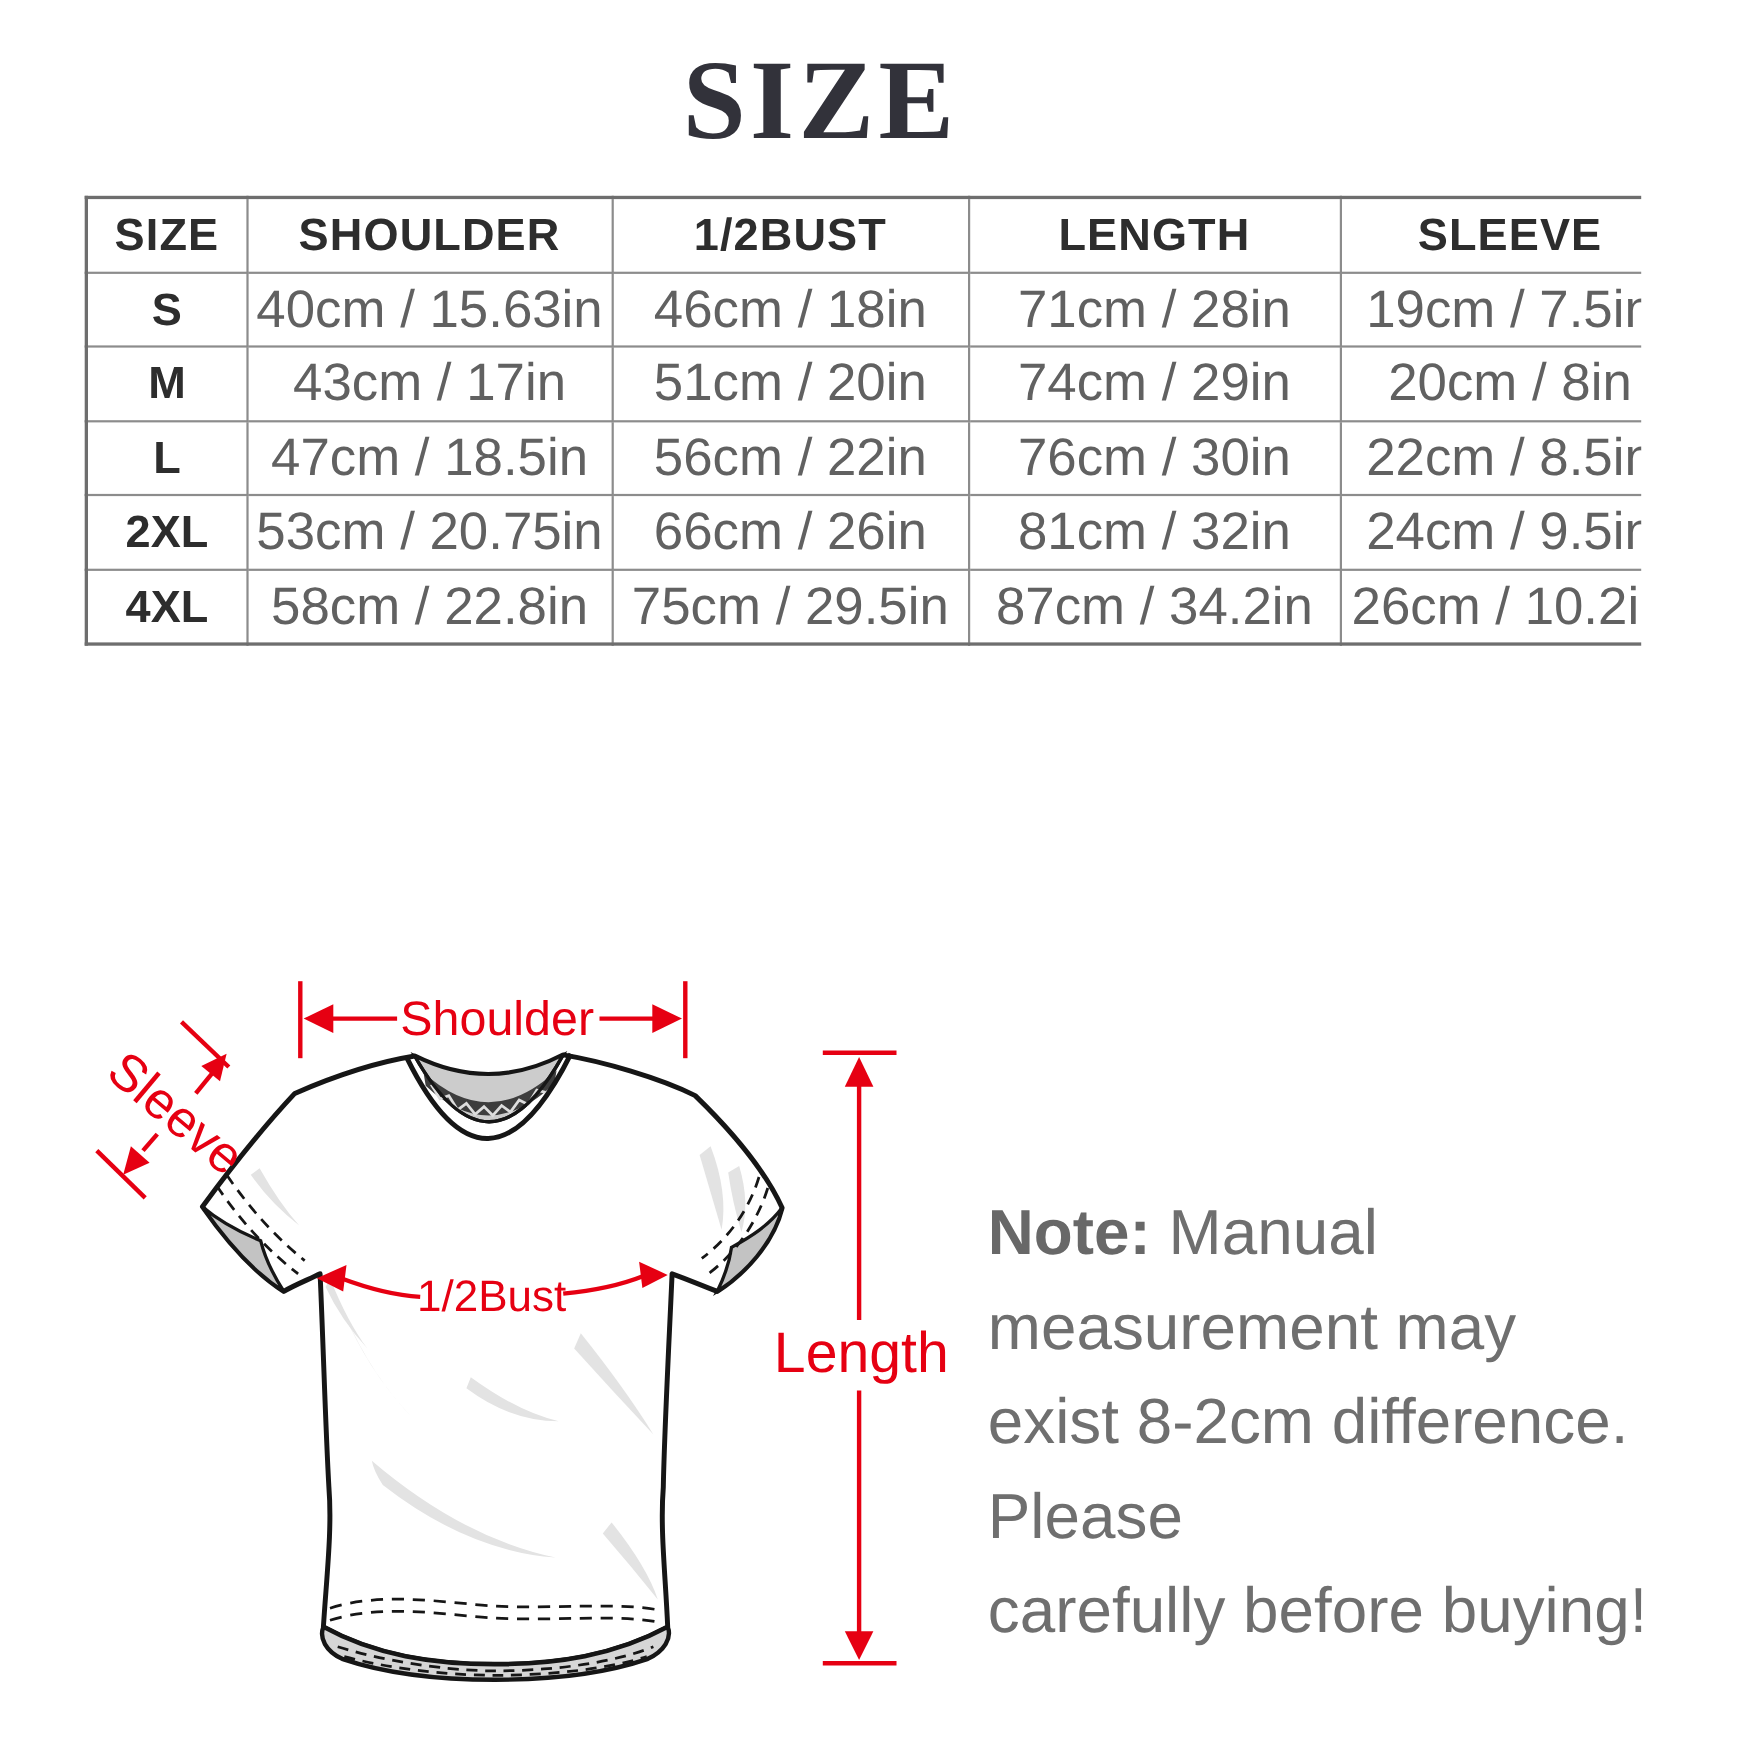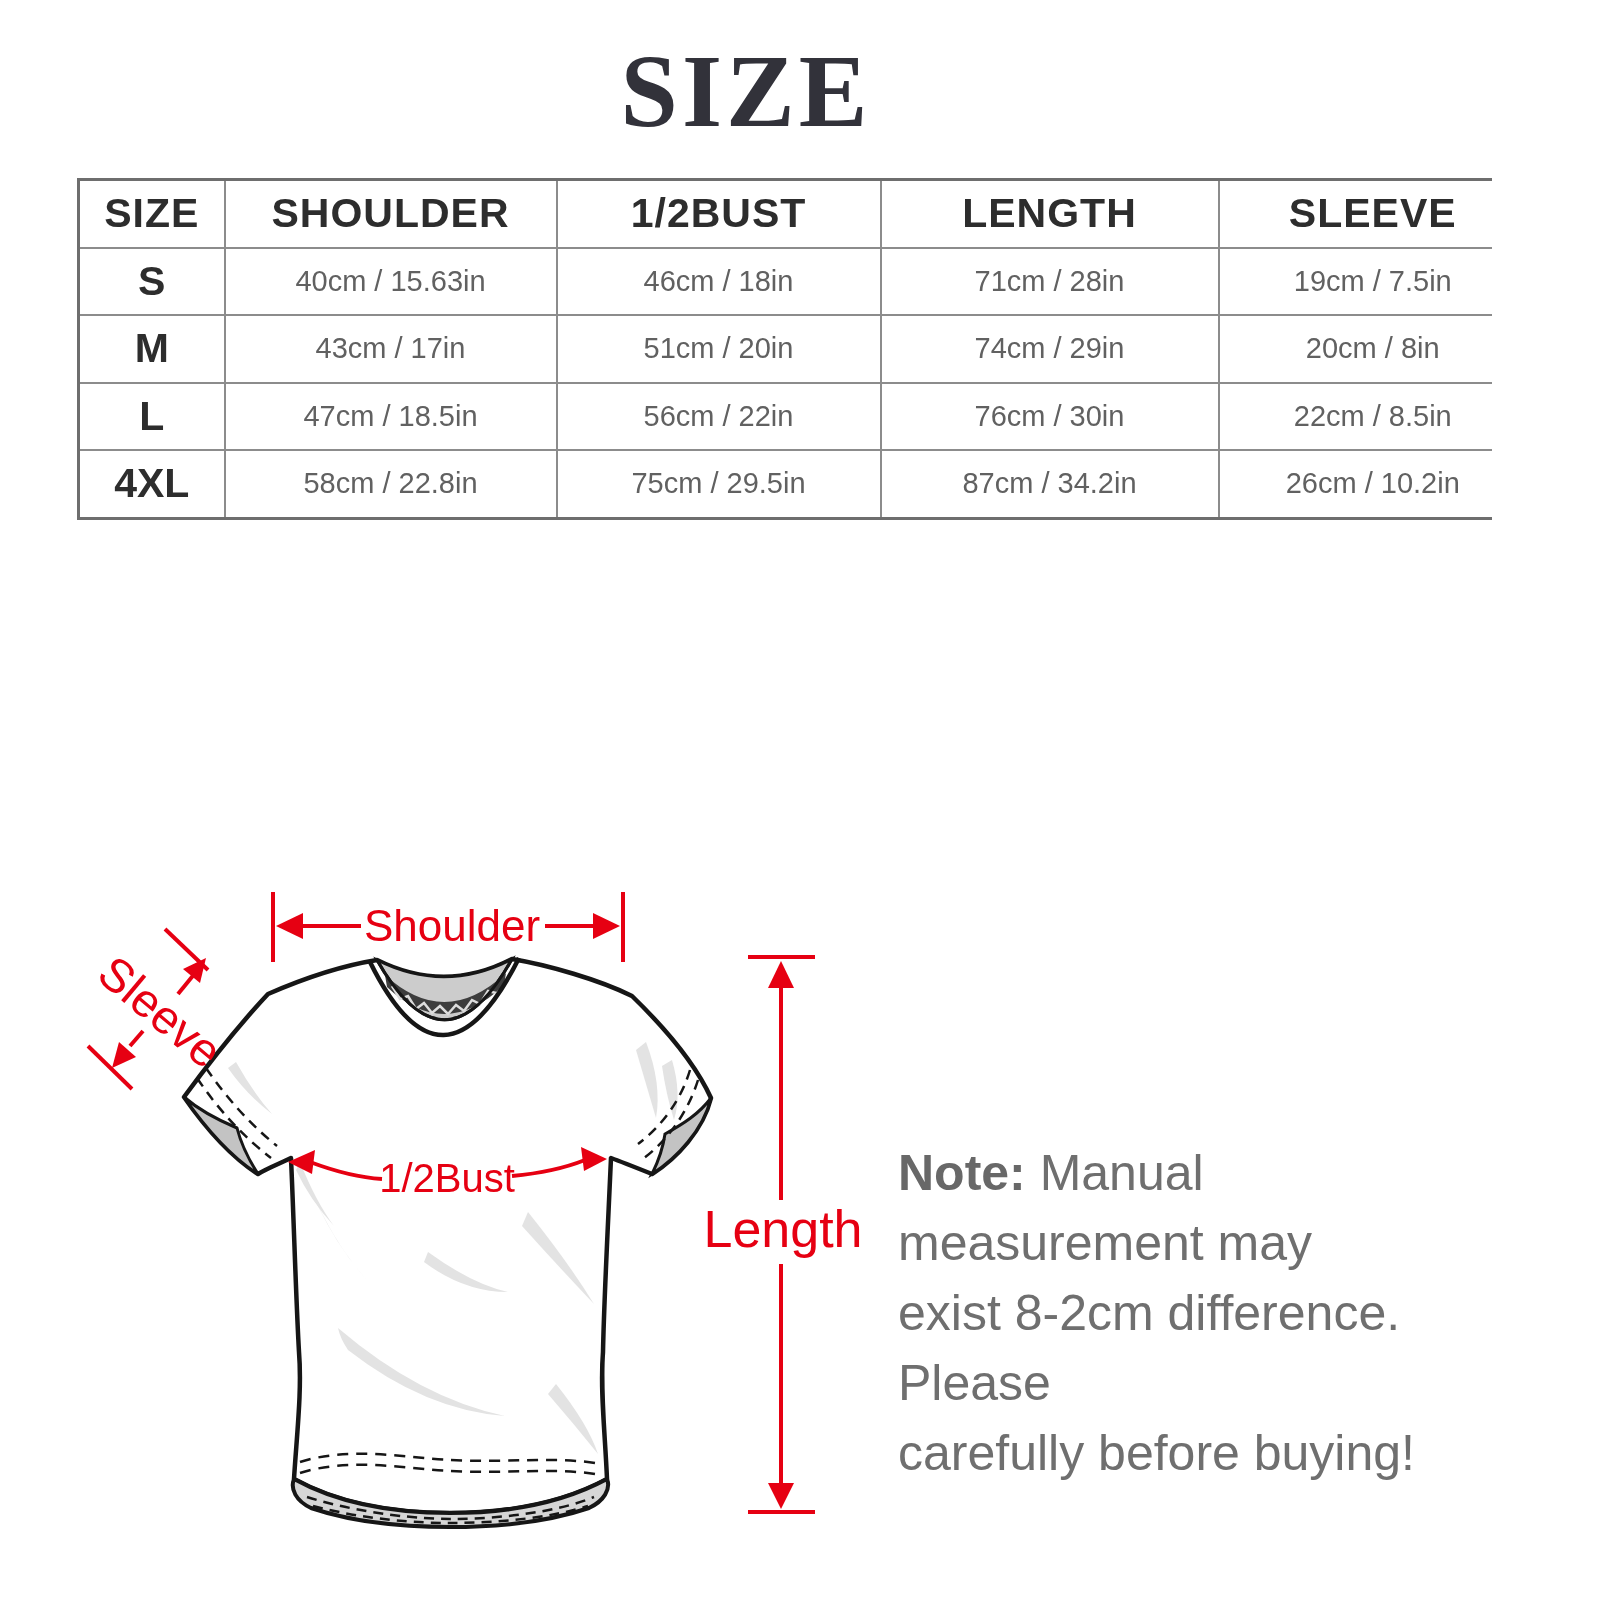--- a/index.html
+++ b/index.html
@@ -8,27 +8,27 @@
   .title{position:absolute;top:40px;left:0;width:100%;text-align:center;
          font-family:"Liberation Serif",serif;font-weight:bold;font-size:103px;
          color:#32323a;letter-spacing:4px;line-height:1.0;}
   table.size-table{position:absolute;left:77px;top:178px;width:1449px;
          border-collapse:collapse;table-layout:fixed;
          border:3px solid #6e6e6e;}
   .size-table th,.size-table td{border:2px solid #8c8c8c;height:65.5px;text-align:center;
          vertical-align:middle;padding:0;white-space:nowrap;}
   .size-table thead th{font-size:41px;font-weight:bold;color:#2d2d2d;letter-spacing:1px;}
   .size-table tbody th{font-size:41px;font-weight:bold;color:#2d2d2d;}
-  .size-table td{font-size:29px;font-weight:normal;color:#616161;}
+  .size-table td{font-size:48px;font-weight:normal;color:#616161;}
   #diagram{position:absolute;left:60px;top:860px;width:880px;height:720px;}
   .red-stroke{stroke:var(--accent,#e60012);fill:none;}
   .red-fill{fill:var(--accent,#e60012);}
   .red-text{fill:var(--accent,#e60012);font-family:"Liberation Sans",sans-serif;}
-  .note{position:absolute;left:898px;top:1138px;width:600px;
-        font-size:50px;line-height:70px;color:#6f6f6f;}
+  .note{position:absolute;left:898px;top:1078px;width:600px;
+        font-size:58px;line-height:86px;color:#6f6f6f;}
   .note b{font-weight:bold;color:#686868;}
 </style>
 </head>
 <body>
 
 <div id="canvas">
 
   <div class="title">SIZE</div>
 
   <table class="size-table">
@@ -62,20 +62,27 @@
         <td>51cm / 20in</td>
         <td>74cm / 29in</td>
         <td>20cm / 8in</td>
       </tr>
       <tr>
         <th>L</th>
         <td>47cm / 18.5in</td>
         <td>56cm / 22in</td>
         <td>76cm / 30in</td>
         <td>22cm / 8.5in</td>
+      </tr>
+      <tr>
+        <th>2XL</th>
+        <td>53cm / 20.75in</td>
+        <td>66cm / 26in</td>
+        <td>81cm / 32in</td>
+        <td>24cm / 9.5in</td>
       </tr>
       <tr>
         <th>4XL</th>
         <td>58cm / 22.8in</td>
         <td>75cm / 29.5in</td>
         <td>87cm / 34.2in</td>
         <td>26cm / 10.2in</td>
       </tr>
     </tbody>
   </table>

